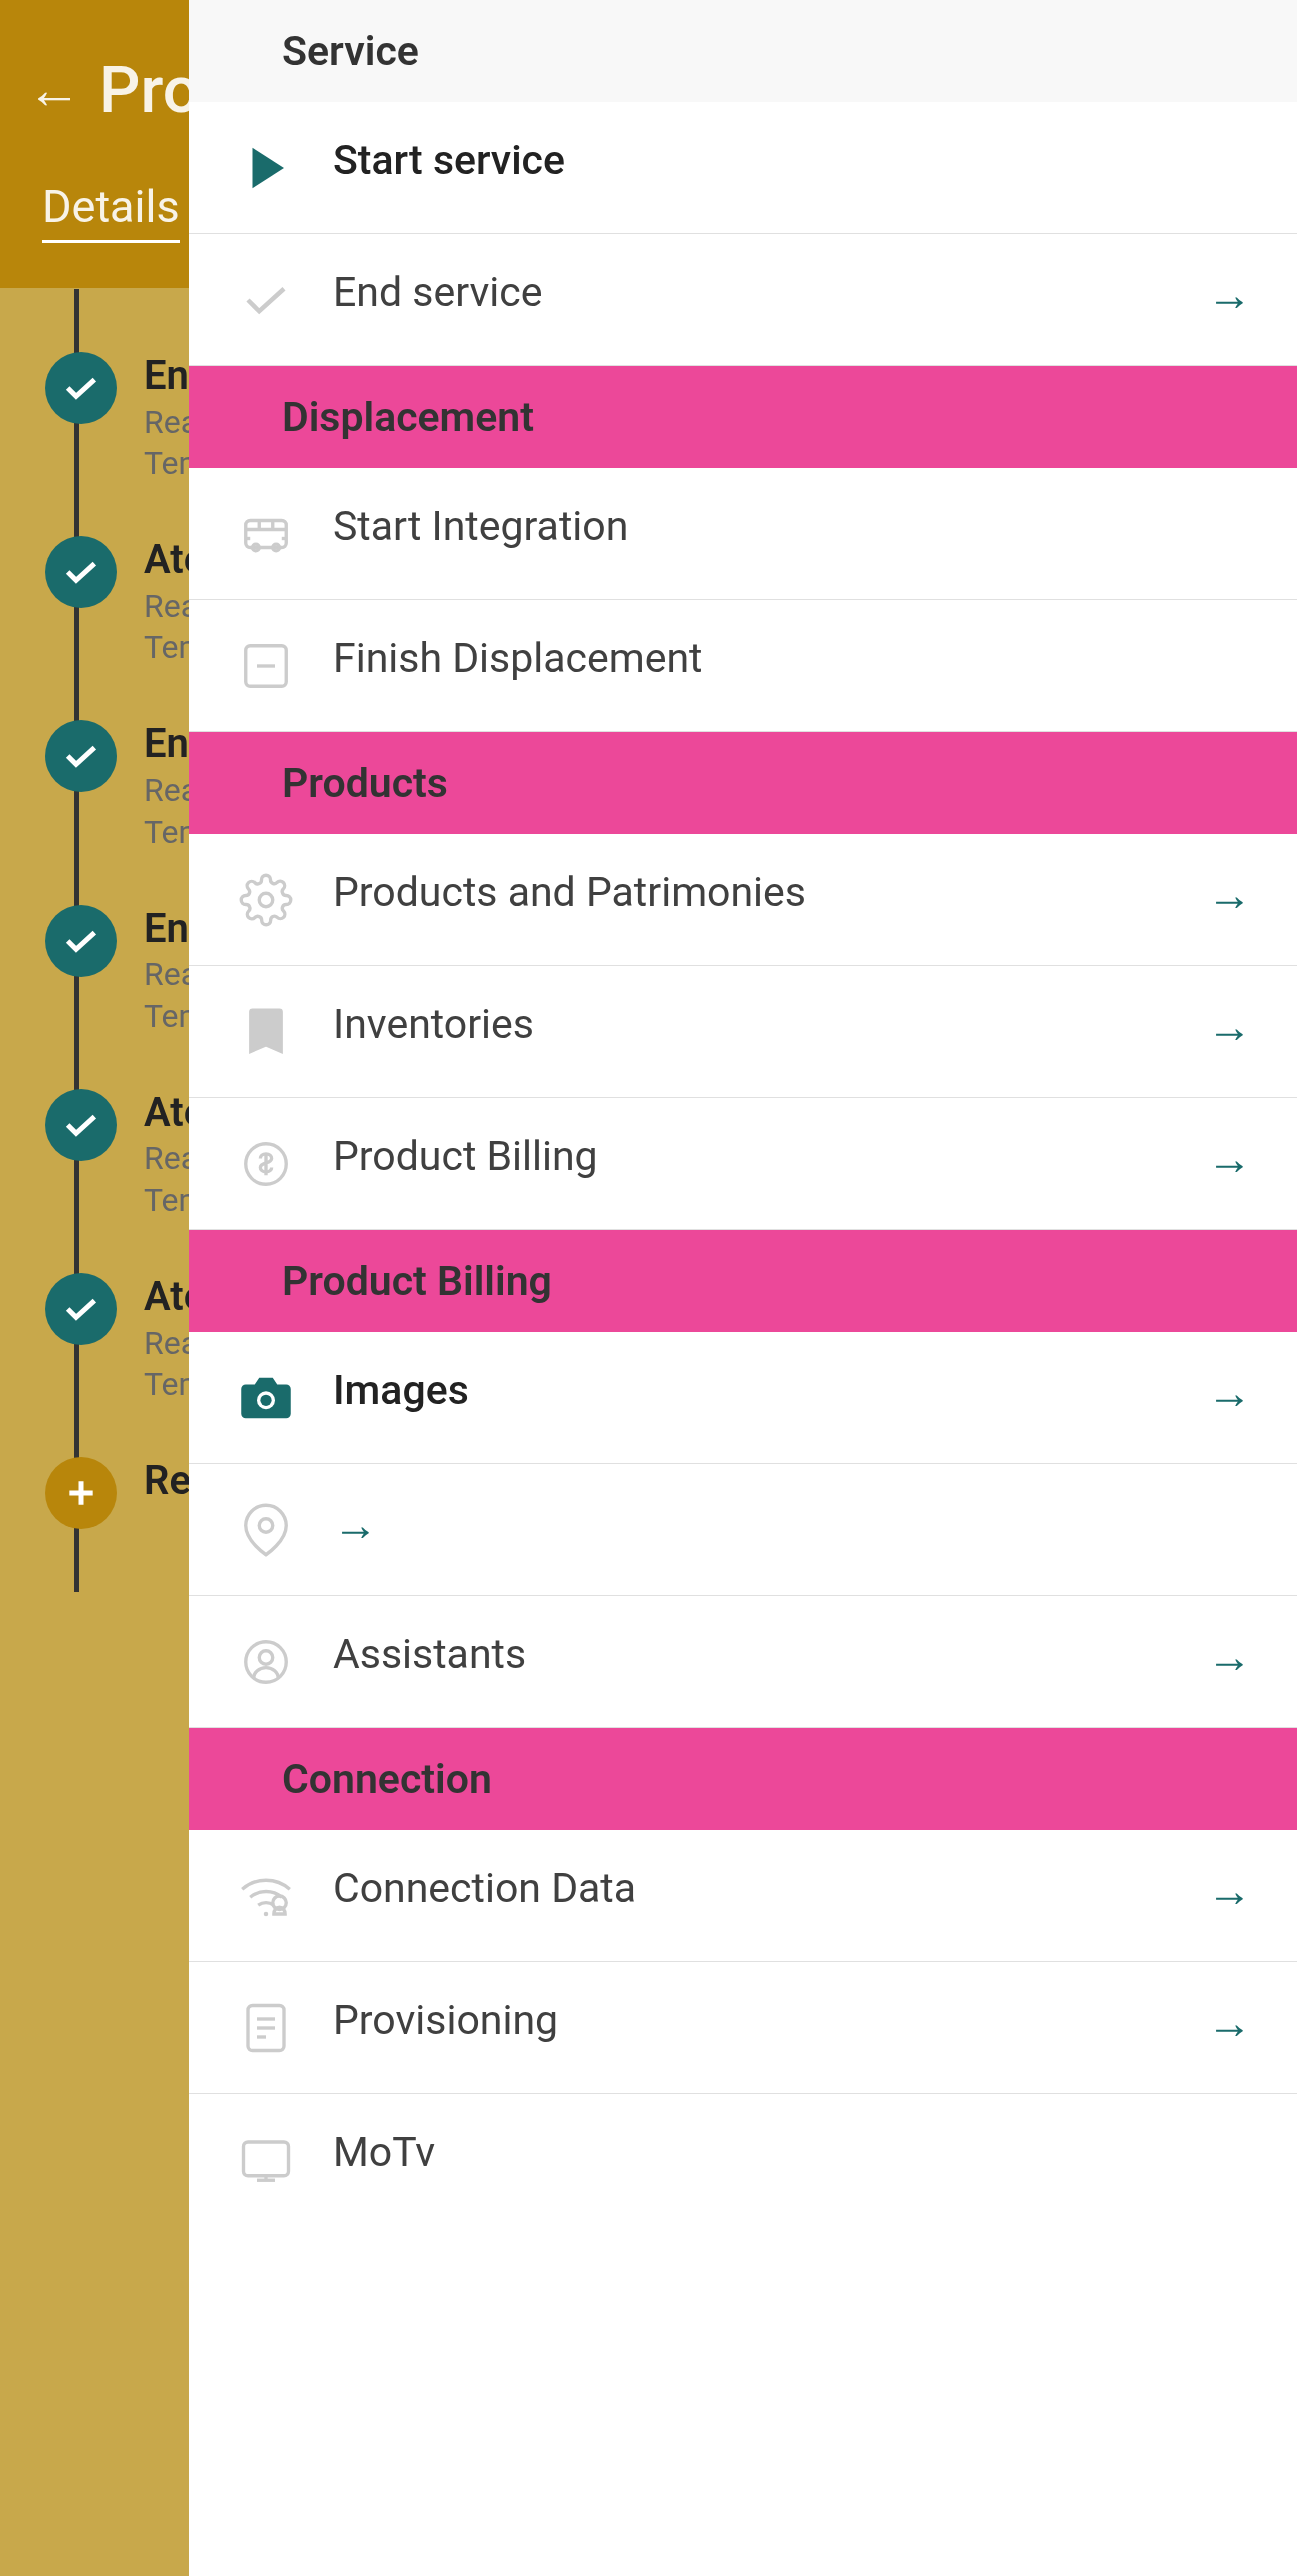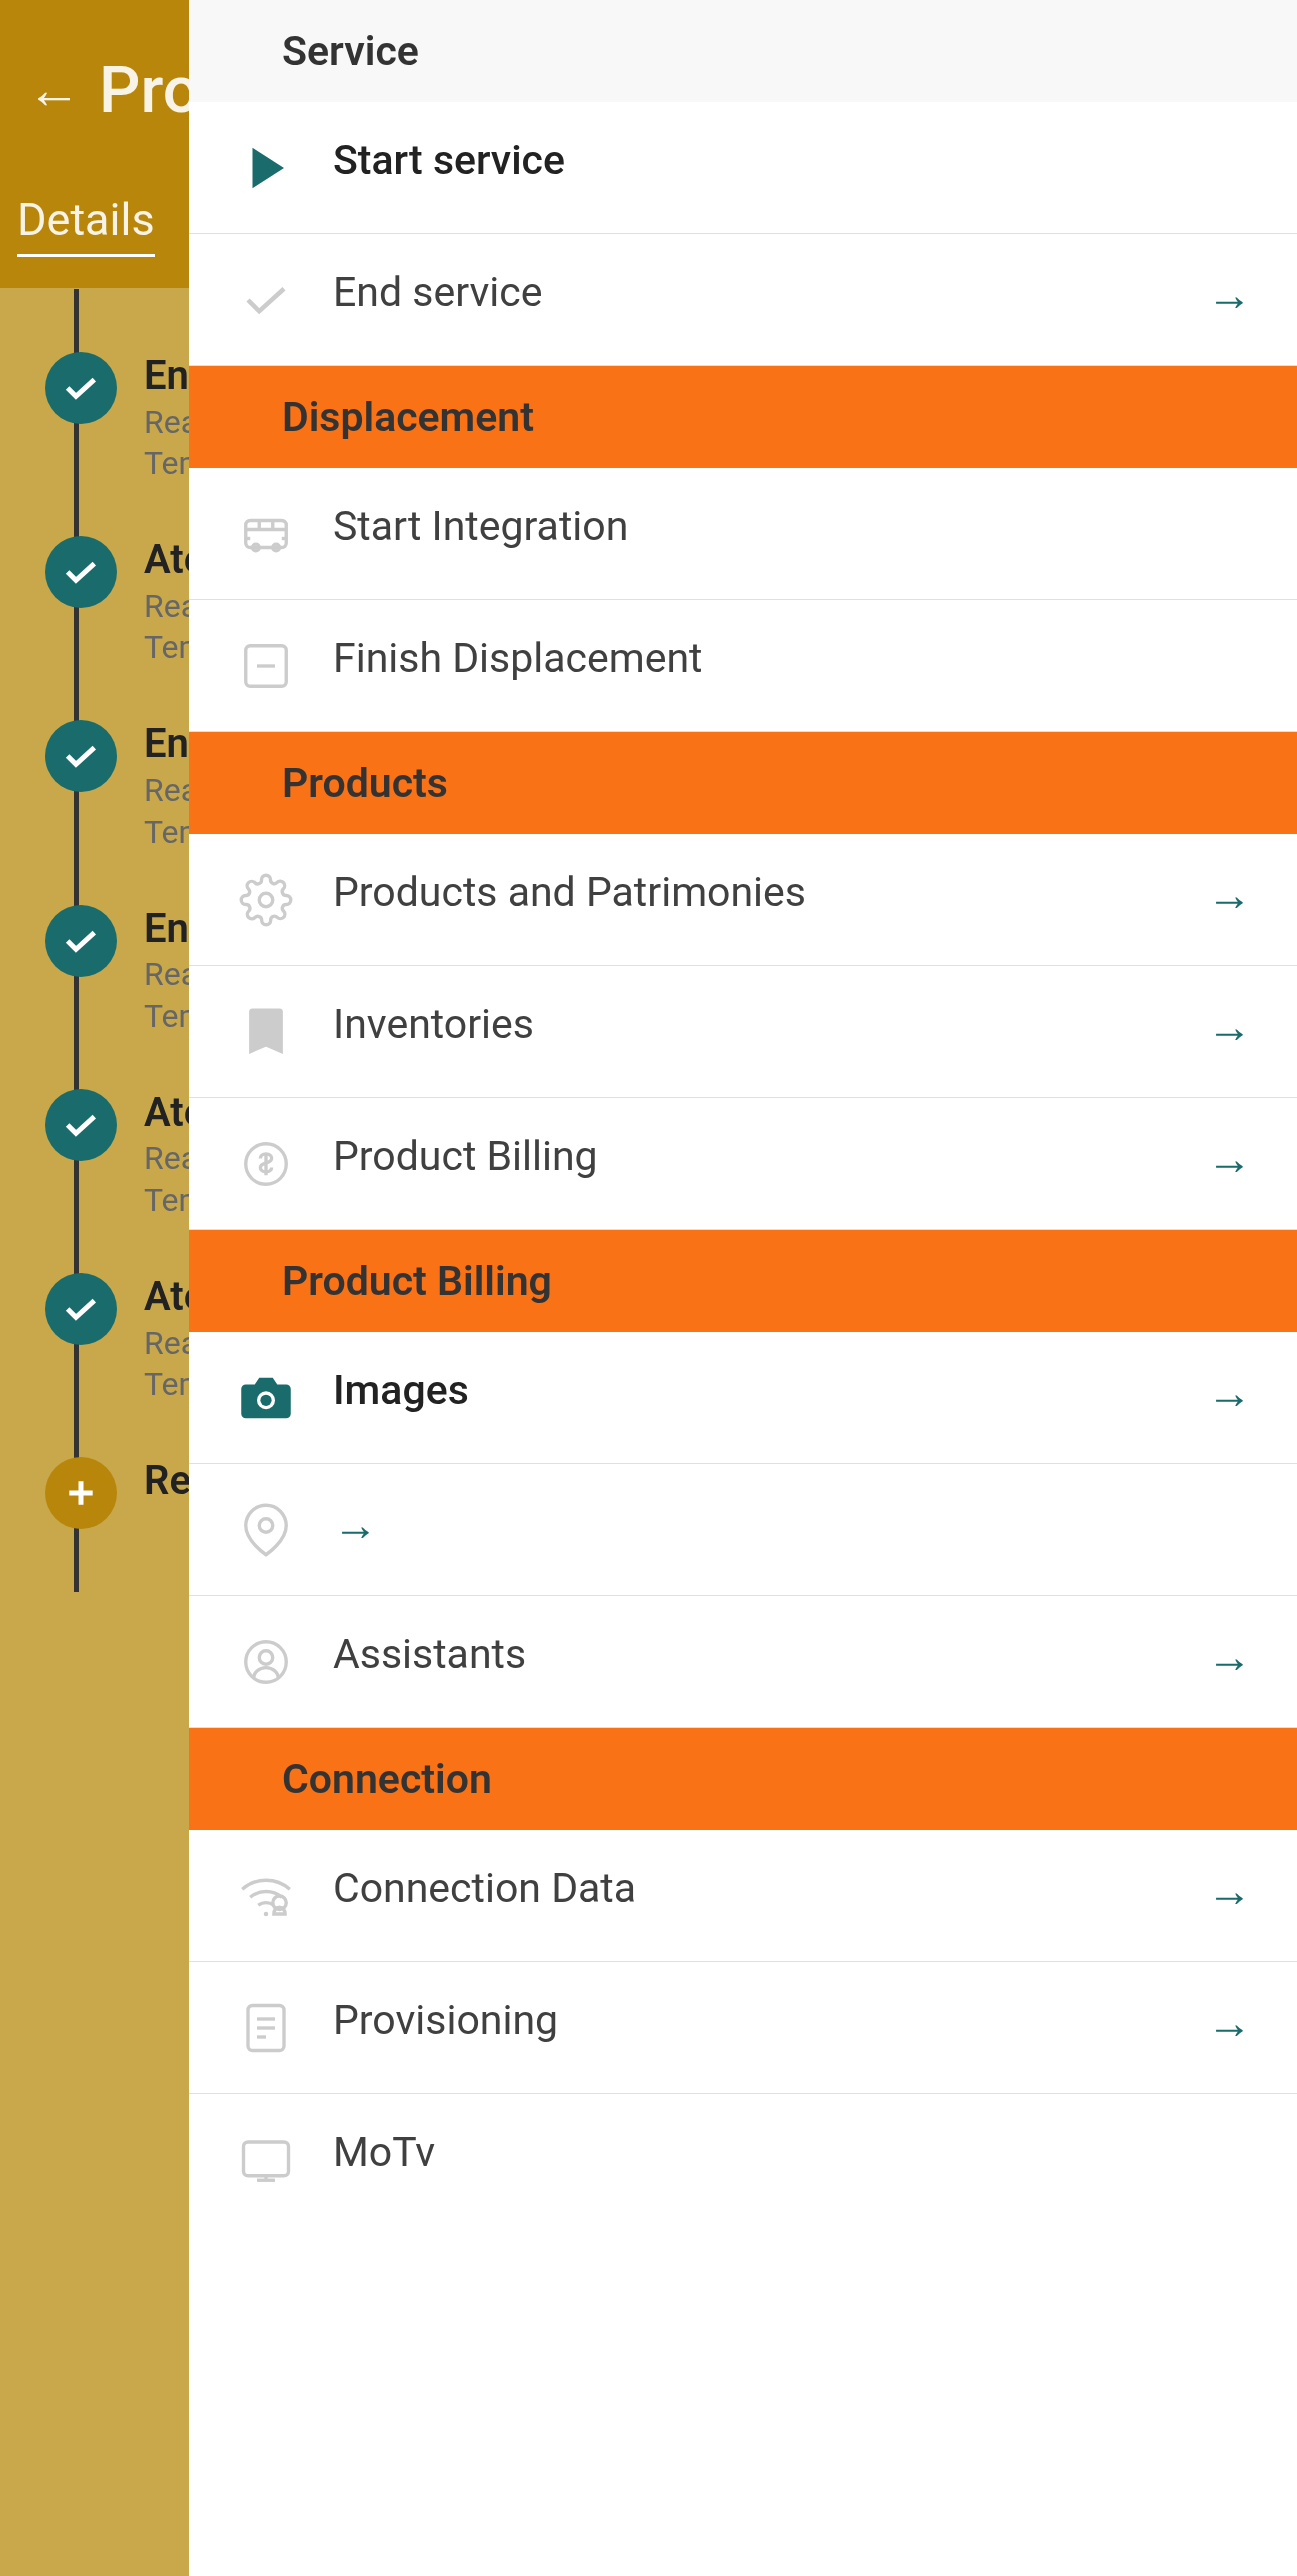--- a/index.html
+++ b/index.html
@@ -51,22 +51,22 @@
     }
 
     
     .tab-bar {
       position: absolute;
       top: 180px; left: 0;
       width: 370px;
       height: 108px;
       background: #b8860b;
       display: flex;
-      align-items: center;
-      padding: 0 17px 18px;
+      align-items: flex-start;
+      padding: 0 42px 18px;
     }
 
     .tab-details {
       color: rgba(255,255,255,0.9);
       font-size: 45px;
       font-weight: 400;
       border-bottom: 3.6px solid #fff;
       padding-bottom: 7.2px;
     }
 
@@ -156,21 +156,21 @@
       left: 189px;
       width: 1108px;
       height: 100%;
       background: #fff;
       z-index: 10;
       overflow-y: auto;
     }
 
     
     .section-header {
-      background: #f97316;
+      background: #ec4899;
       padding: 27px 45px;
     }
 
     .section-title {
       font-size: 41px;
       font-weight: 600;
       color: #333;
       margin-left: 48px;
     }
 

